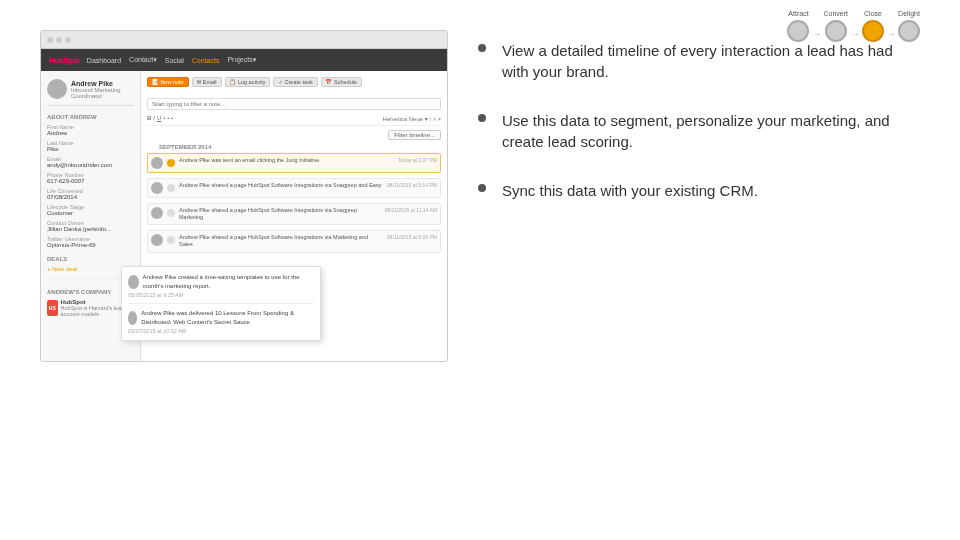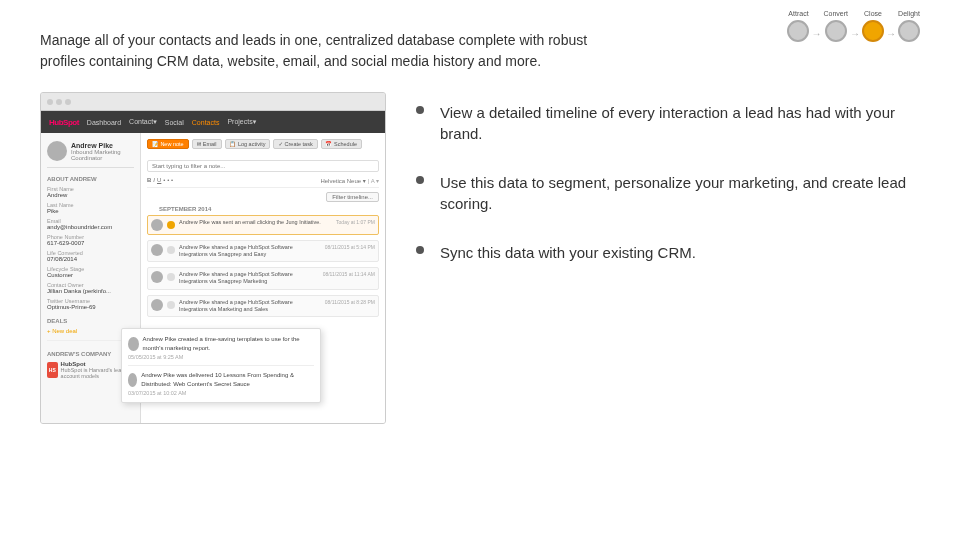--- a/index.html
+++ b/index.html
@@ -76,21 +76,21 @@
 
     
     .content-area {
       display: flex;
       gap: 30px;
       align-items: flex-start;
     }
 
     
     .screenshot-mockup {
-      width: 346px;
+      width: 408px;
       min-height: 320px;
       background: #f0f0f0;
       border: 1px solid #ccc;
       border-radius: 3px;
       flex-shrink: 0;
       overflow: hidden;
       position: relative;
     }
 
     
@@ -384,21 +384,20 @@
       <div class="pipeline-circle active"></div>
     </div>
     <div class="pipeline-arrow">→</div>
     <div class="pipeline-step">
       <span class="pipeline-step-label">Delight</span>
       <div class="pipeline-circle"></div>
     </div>
   </div>
 
 
-  <p class="page-subtitle">Manage all of your contacts and leads in one, centralized database complete with robust profiles containing CRM data, website, email, and social media history and more.</p>
 
   <div class="content-area">
 
     <div class="screenshot-mockup">
 
       <div class="mockup-topbar">
         <div class="mockup-dot"></div>
         <div class="mockup-dot"></div>
         <div class="mockup-dot"></div>
       </div>

